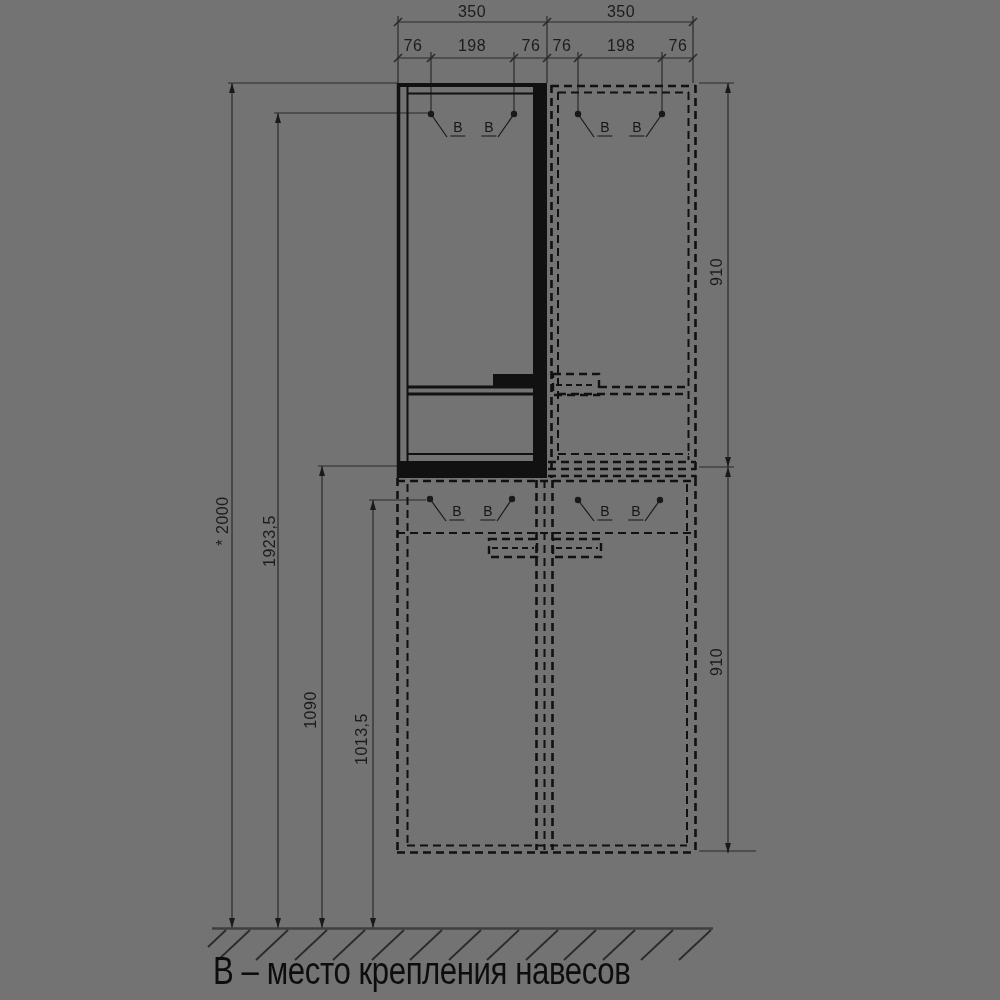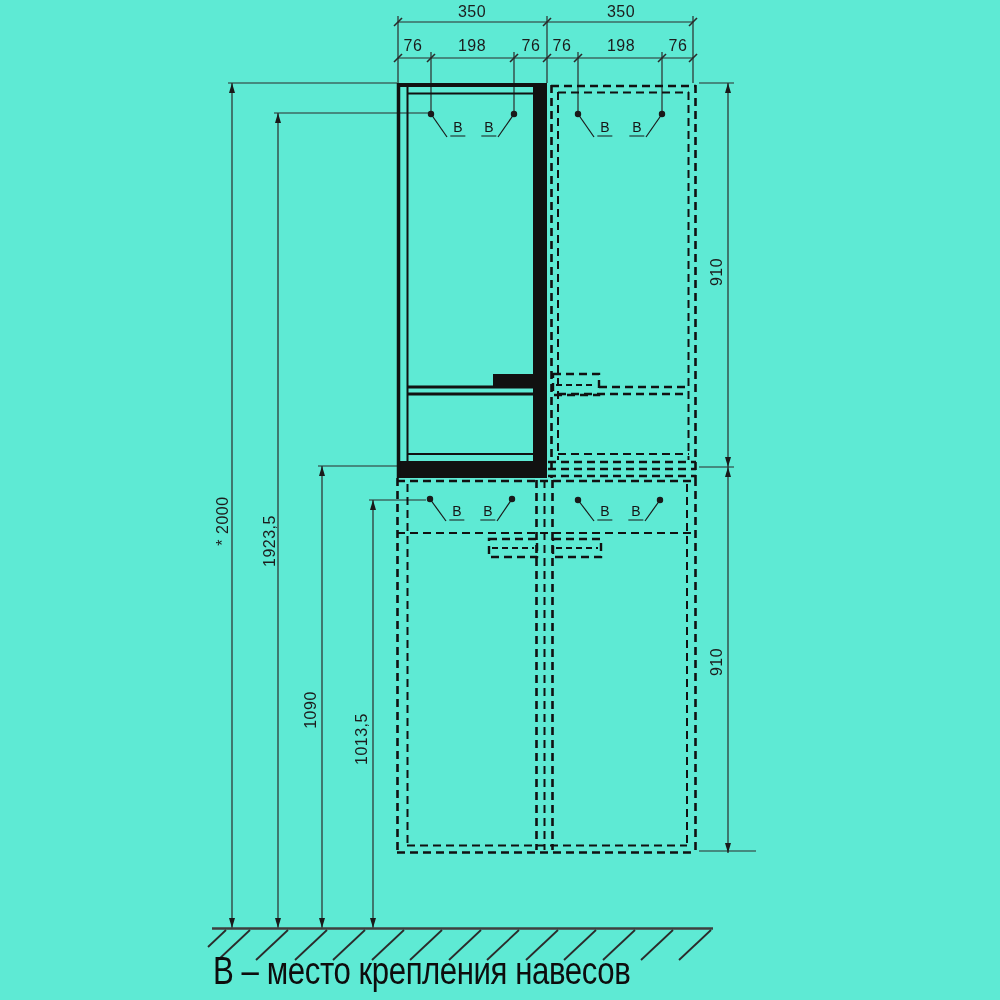--- a/index.html
+++ b/index.html
@@ -1,17 +1,17 @@
 <!DOCTYPE html>
 <html><head>
 <meta charset="utf-8">
 <style>
   html,body{margin:0;padding:0;background:#fff;}
   .canvas{
-    position:relative;width:1000px;height:1000px;background:#5eead4;
+    position:relative;width:1000px;height:1000px;background:#737373;
     font-family:"Liberation Sans",sans-serif;overflow:hidden;
   }
   svg.linework{position:absolute;left:0;top:0;}
   .hlabel,.vlabel{
     position:absolute;color:#1c1c1c;font-size:16px;line-height:1;
     white-space:nowrap;transform:translate(-50%,-50%);
     font-family:"Liberation Sans",sans-serif;letter-spacing:0.5px;
   }
   .vlabel{transform:translate(-50%,-50%) rotate(-90deg);}
   .bmark{

